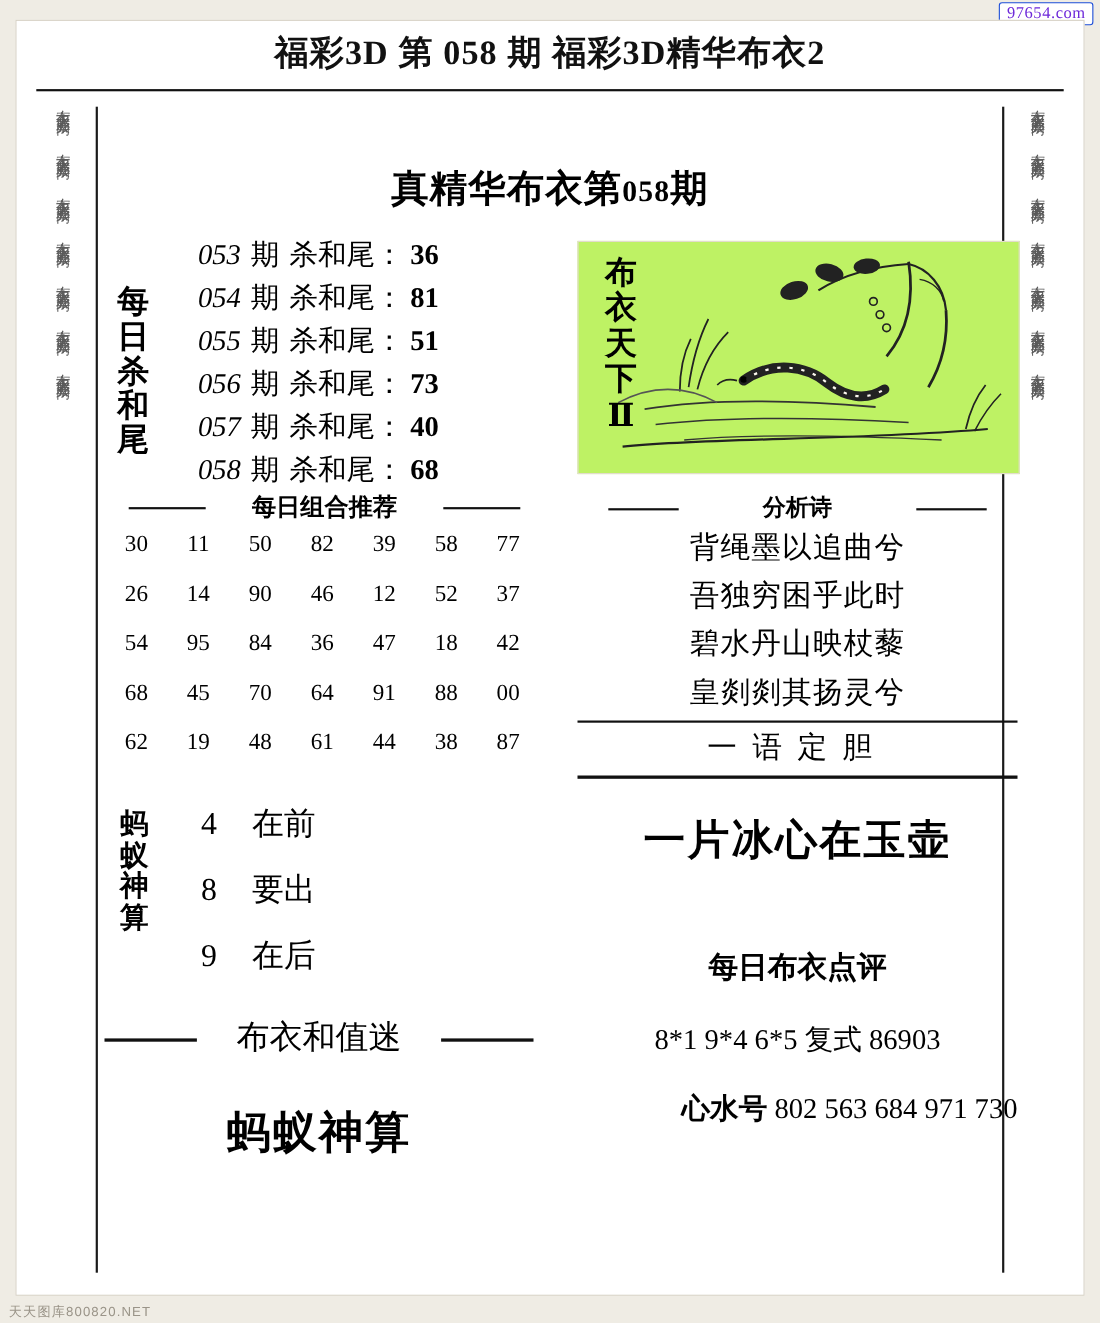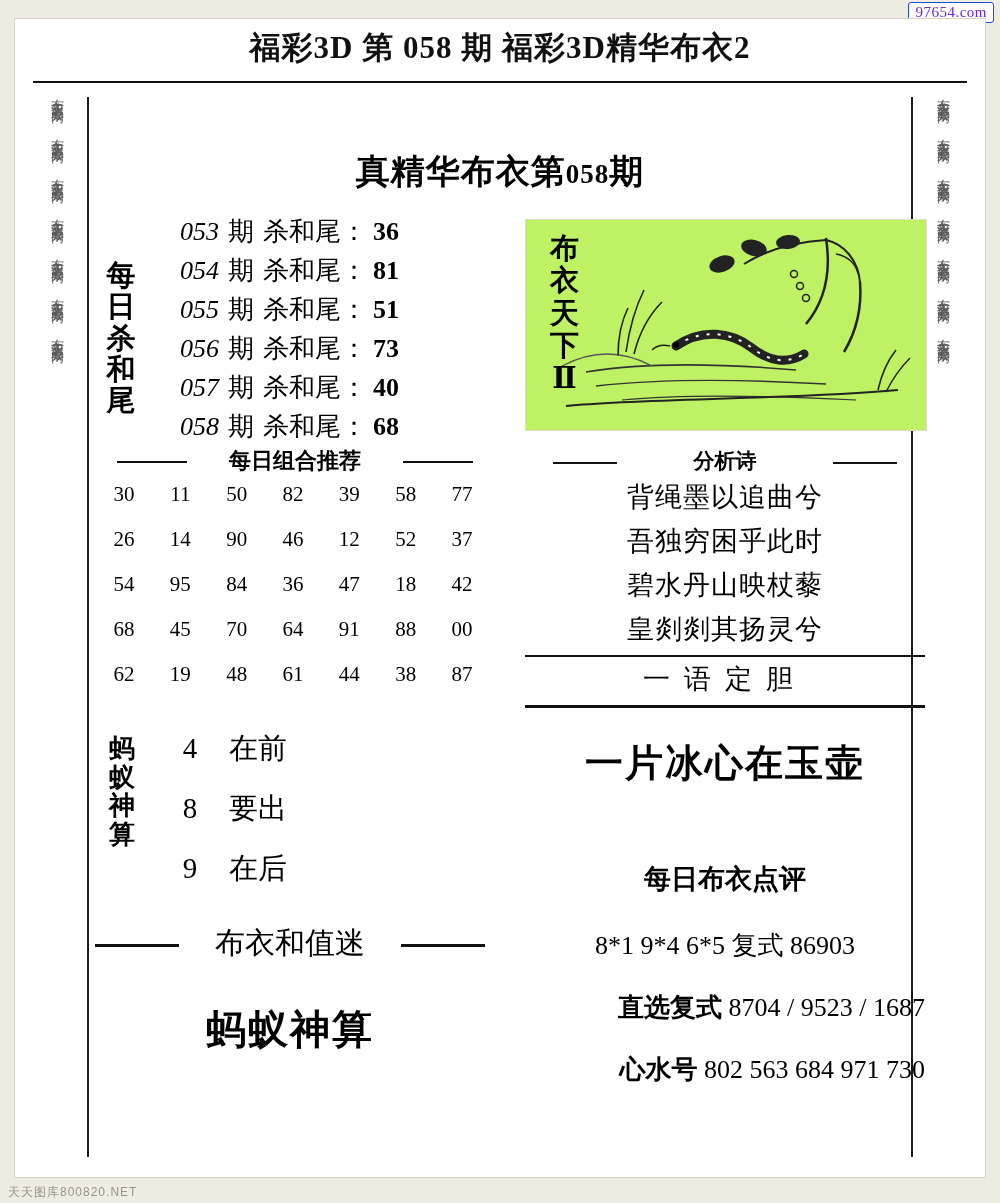--- a/index.html
+++ b/index.html
@@ -524,23 +524,19 @@
       <div class="poem-line">碧水丹山映杖藜</div>
       <div class="poem-line">皇剡剡其扬灵兮</div>
 
       <div class="dan-head">一语定胆</div>
       <div class="dan-phrase">一片冰心在玉壶</div>
 
       <div class="review-head">每日布衣点评</div>
 
       <div class="review-line r1 r-center">8*1  9*4  6*5  复式  86903</div>
       <div class="review-line r-right">
-        <span class="lbl">直选复式</span>
-        <span>8704  /  9523  /  1687</span>
-      </div>
-      <div class="review-line r-right">
         <span class="lbl">心水号</span>
         <span>802  563  684  971  730</span>
       </div>
     </div>
 
   </div>
 </div>
 
 </body></html>

